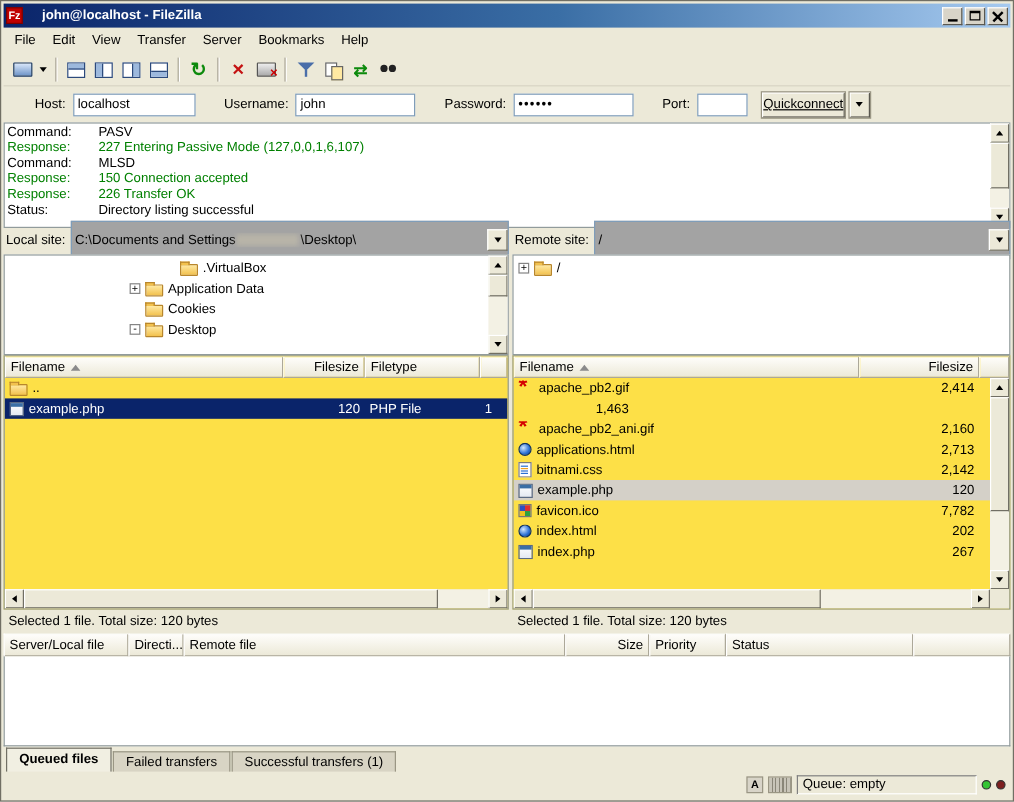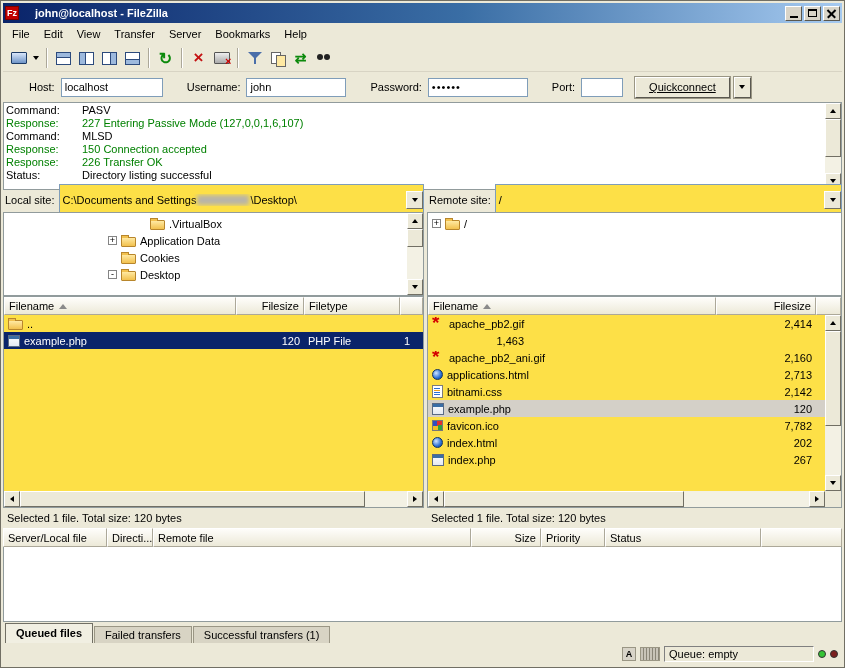--- a/index.html
+++ b/index.html
@@ -48,21 +48,21 @@
   .ifind{position:relative;width:16px;height:8px}
   .ifind::before{content:"";position:absolute;left:1px;top:0;width:6px;height:6px;border-radius:50%;background:#222;box-shadow:7px 0 0 #222}
   .ipages{position:relative;width:14px;height:13px}
   .ipages::before,.ipages::after{content:"";position:absolute;width:8px;height:10px;background:#fff;border:1px solid #666}
   .ipages::after{left:5px;top:3px;background:#ffe9a2}
 
   
   .qcbar{height:30px;flex:0 0 30px;display:flex;align-items:center;padding:0 6px;gap:4px}
   .qcbar label{margin:0 2px 0 20px}
   .field{height:19px;border:1px solid #7f9db9;background:#fff;font-family:"Liberation Sans",sans-serif;font-size:11px;padding:1px 3px}
-  .btn{height:21px;background:#ece9d8;border:1px solid;border-color:#fff #5a5850 #5a5850 #fff;outline:1px solid #9a9684;padding:0 13px;font-family:"Liberation Sans",sans-serif;font-size:11px}
+  .btn{height:21px;background:#ece9d8;border:1px solid;border-color:#fff #5a5850 #5a5850 #fff;outline:1px solid #9a9684;padding:0 0;font-family:"Liberation Sans",sans-serif;font-size:11px}
   .btn.qc{text-decoration:underline}
   .btn.caret{width:17px;padding:0;display:flex;align-items:center;justify-content:center}
 
   
   .logwrap{height:88px;flex:0 0 88px;background:#fff;border:1px solid #919b9c;display:flex}
   .loglines{flex:1;padding:1px 2px;overflow:hidden}
   .logline{display:flex;height:13px;line-height:13px;white-space:nowrap}
   .loglabel{width:76px;flex:0 0 76px}
   .green{color:#008000}
 
@@ -77,21 +77,21 @@
   .sb-h .sthumb{top:0;bottom:0}
 
   
   .middle{display:flex;flex:0 0 338px;height:338px}
   .mcol{display:flex;flex-direction:column}
   .mcol.L{width:421px;flex:0 0 421px}
   .msplit{width:3px;flex:0 0 3px}
   .mcol.R{flex:1}
   .siterow{height:22px;flex:0 0 22px;display:flex;align-items:center;gap:4px;padding-bottom:2px}
   .sitelabel{white-space:nowrap;padding-left:2px}
-  .combo{flex:1;height:32px;border:1px solid #7f9db9;background:#fde047;display:flex;align-items:center}
+  .combo{flex:1;height:32px;border:1px solid #7f9db9;background:#a3a3a3;display:flex;align-items:center}
   .combo .ctext{flex:1;padding:0 3px;white-space:nowrap;overflow:hidden;display:flex;align-items:center}
   .combo .cbtn{width:17px;height:18px;background:#ece9d8;border:1px solid;border-color:#fff #716f64 #716f64 #fff;display:flex;align-items:center;justify-content:center}
   .redact{display:inline-block;width:52px;height:10px;background:#b8b4a8;filter:blur(2px);margin:0 1px}
   .treebox{flex:1;background:#fff;border:1px solid #919b9c;display:flex;overflow:hidden}
   .tree{flex:1;padding-top:2px;overflow:hidden}
   .trow{height:17px;display:flex;align-items:center;gap:4px;white-space:nowrap}
   .expander{width:9px;height:9px;flex:0 0 9px;border:1px solid #848484;background:#fff;font-size:9px;line-height:7px;text-align:center}
 
   .ifolder{position:relative;width:15px;height:10px;flex:0 0 15px;background:linear-gradient(#ffe9a2,#f2c14e);border:1px solid #b8862c;border-radius:1px;margin-top:2px}
   .ifolder::before{content:"";position:absolute;top:-3px;left:-1px;width:6px;height:2px;background:#f2c14e;border:1px solid #b8862c;border-bottom:none}

